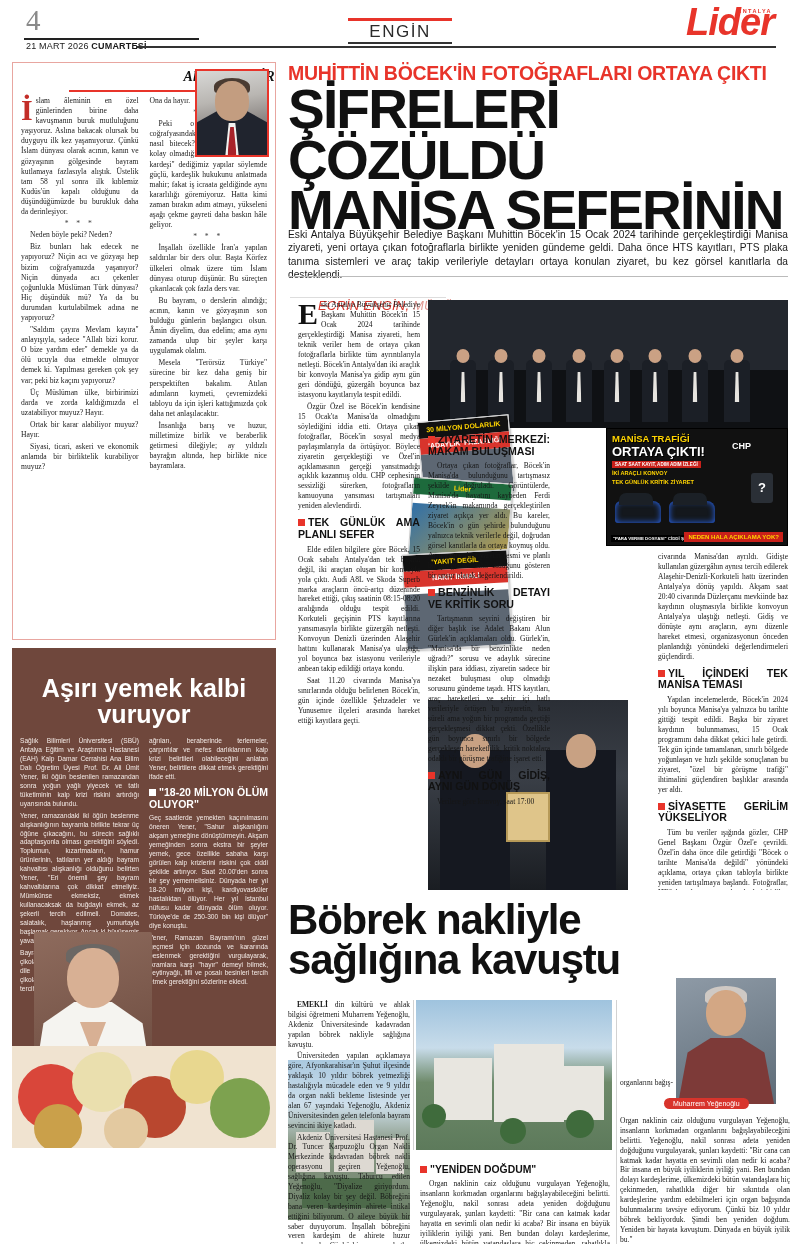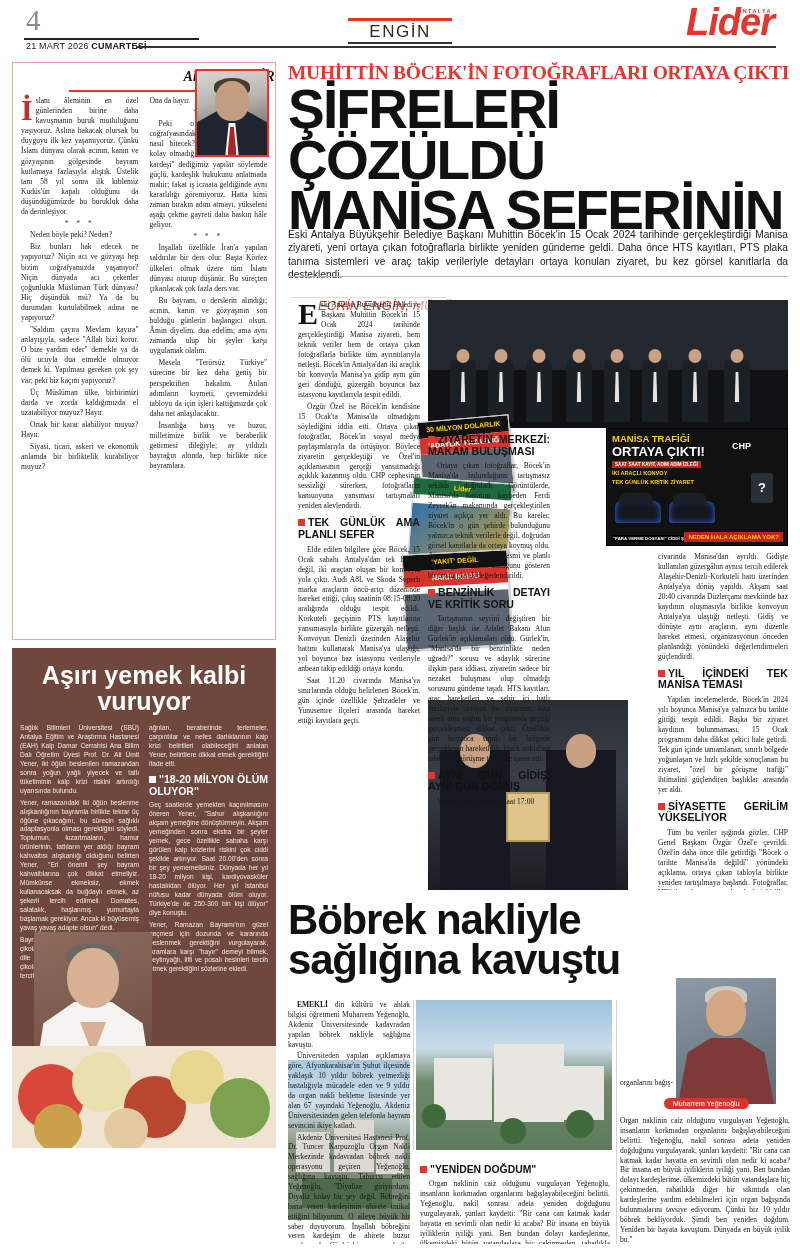--- a/index.html
+++ b/index.html
@@ -123,20 +123,21 @@
 
   
   .health {
     position:absolute; left:12px; top:648px; width:264px; height:500px;
     background:#6f473c; color:#fff; overflow:hidden;
   }
   .health-title {
     font-family:"Liberation Sans", sans-serif; font-weight:700;
     font-size:25px; line-height:1.04; text-align:center; padding:14px 10px 10px;
     color:#fff;
+    margin-top:13px;
   }
   .health-cols {
     column-count:2; column-gap:10px; padding:0 8px 8px;
     font-family:"Liberation Sans", sans-serif;
     font-size:6.6px; line-height:1.36; text-align:justify; color:#f3eae6;
     height:398px; overflow:hidden;
   }
   .health-cols p { margin:0 0 3px; }
   .health-sub {
     font-family:"Liberation Sans", sans-serif; font-weight:700;
@@ -168,21 +169,21 @@
     position:absolute; left:0; bottom:0; width:264px; height:102px;
     background:#f0e3d0; overflow:hidden;
   }
   .food-photo .plate {
     position:absolute; border-radius:50%;
   }
 
   
   .kicker {
     position:absolute; left:288px; top:62px; width:500px;
-    font-family:Liberation Serif, serif; font-weight:700;
+    font-family:Liberation Sans, sans-serif; font-weight:700;
     font-size:19.5px; color:#e8342a; letter-spacing:-.3px;
     white-space:nowrap;
   }
   .headline {
     position:absolute; left:288px; top:84px; width:500px;
     font-family:"Liberation Sans", sans-serif; font-weight:700;
     font-size:55px; line-height:.92; color:#111; letter-spacing:-1.8px;
   }
   .lead {
     position:absolute; left:288px; top:228px; width:500px;

